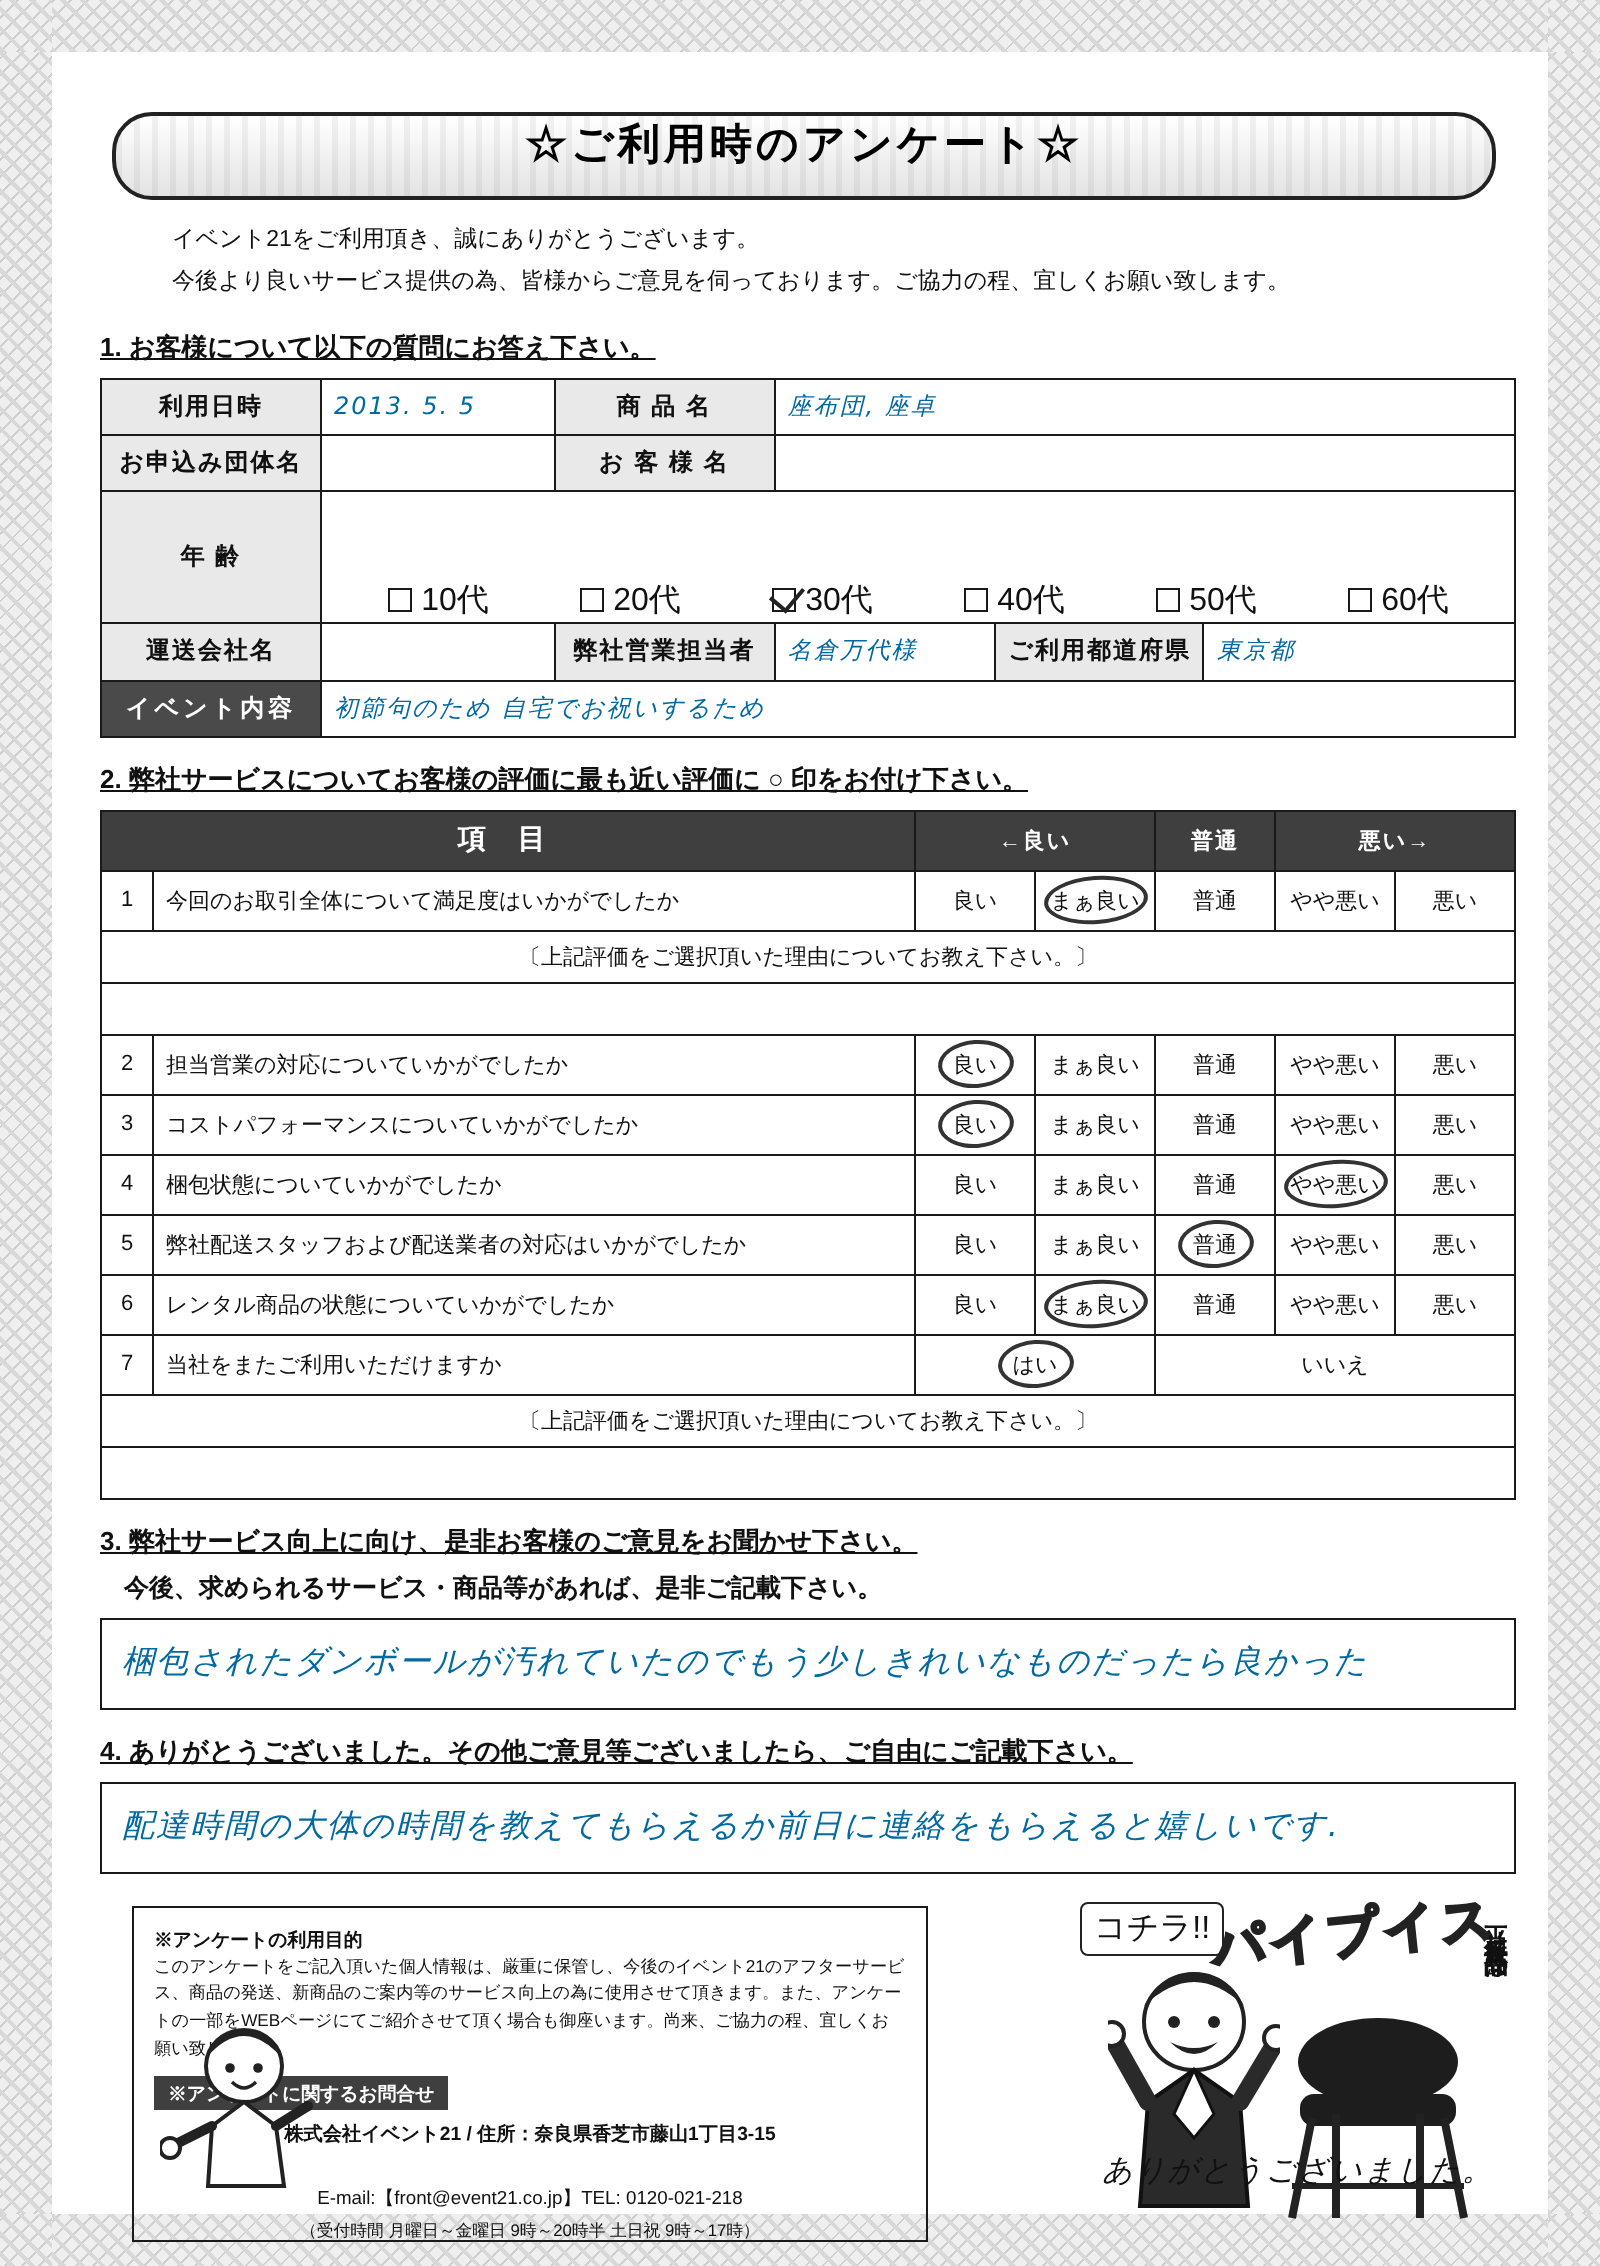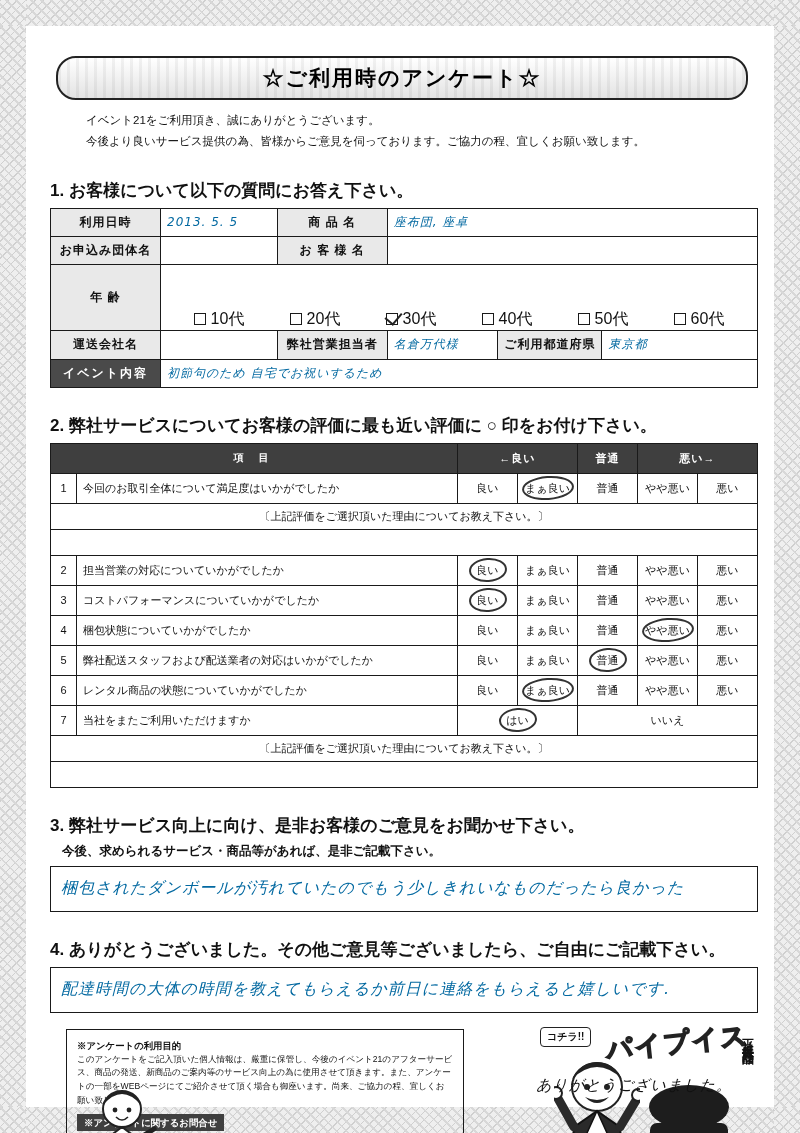--- a/index.html
+++ b/index.html
@@ -40,34 +40,34 @@
   
   .title-banner {
     position:relative;
     margin: 26px 18px 4px 22px;
     height: 44px;
     border: 2px solid #222;
     border-radius: 20px;
     background:
       repeating-linear-gradient(90deg, rgba(0,0,0,.05) 0 3px, transparent 3px 9px),
       linear-gradient(#ffffff, #e3e3e3);
-    display:flex; align-items:center; justify-content:center;
+    display:flex; justify-content:center;
   }
   .title-banner .title-text {
     font-size: 21px; font-weight: bold; letter-spacing: 2px;
     color:#000;
   }
   .intro {
     margin: 10px 40px 0 52px;
     font-size: 11.5px; line-height: 1.85; color:#111;
   }
 
   
   .sec-head {
-    font-size: 17px; font-weight: bold; margin: 26px 0 6px 16px;
+    font-size: 13px; font-weight: bold; margin: 12px 0 6px 16px; text-decoration: underline;
   }
   .sec-sub { font-size: 12.5px; font-weight: bold; margin: 0 0 6px 28px; }
 
   
   table { border-collapse: collapse; width: 100%; }
   .tbl1 { margin: 0 8px 0 16px; width: calc(100% - 24px); }
   .tbl1 td { border: 1px solid #1a1a1a; height: 28px; font-size: 12px; padding: 0 6px; }
   .lbl {
     background: #e9e9e9;
     font-weight: bold;
@@ -97,21 +97,21 @@
   .cb.checked::after {
     content:""; position:absolute; left:1px; top:-5px; width:9px; height:13px;
     border-right: 2px solid #222; border-bottom: 2px solid #222;
     transform: rotate(40deg);
   }
 
   
   .tbl2 { margin: 6px 8px 0 16px; width: calc(100% - 24px); }
   .tbl2 td { border: 1px solid #1a1a1a; font-size: 11px; height: 30px; padding: 0 6px; }
   .tbl2 .hdr { background:#3f3f3f; color:#fff; font-weight:bold; text-align:center; letter-spacing:1px; }
-  .tbl2 .hdr.item { font-size: 10px; letter-spacing: 6px; }
+  .tbl2 .hdr.item { font-size: 14px; letter-spacing: 6px; }
   .q-no { width: 26px; text-align:center; }
   .q-text { }
   .opt { width: 60px; text-align:center; position:relative; }
   .note-row td { height: 26px; font-size: 11px; border-top:1px dashed #555;text-align:center; }
   .circle-mark {
     position:absolute; left:50%; top:50%;
     width: 52px; height: 24px;
     transform: translate(-50%,-50%) rotate(-4deg);
     border: 2px solid #333;
     border-radius: 50%;
@@ -151,34 +151,34 @@
   
   .illus { position:absolute; right:0; top:-6px; width: 300px; height: 180px; }
   .vertical-text {
     position:absolute; right:2px; top:6px;
     writing-mode: vertical-rl;
     font-size: 12px; font-weight:bold; letter-spacing:2px;
   }
   .bubble {
     position:absolute; left:82px; top:4px;
     border:1.5px solid #222; border-radius:4px; padding:2px 6px;
-    font-size:10px; font-weight:bold; background:#fff;
+    font-size:16px; font-weight:normal; background:#fff;
   }
   .pipe-text {
     position:absolute; left:148px; top:2px;
     font-size: 26px; font-weight: bold; letter-spacing: 2px;
     color:#fff; -webkit-text-stroke: 1.5px #222;
     transform: rotate(-6deg);
   }
   .chair {
     position:absolute; left:176px; top:50px; width:110px; height:115px;
   }
   .person-b { position:absolute; left:96px; top:30px; width:86px; height:128px; }
   .thanks {
-    position:absolute; right: 34px; bottom: 18px;
+    position:absolute; right: 19px; bottom: 18px;
     font-family:"DejaVu Sans", sans-serif; font-style:italic;
     font-size: 15px; letter-spacing: 1px;
   }
   .small-person { position:absolute; left: 30px; bottom: 26px; width: 80px; height: 86px; }
 </style>
 </head>
 <body>
 
 <div class="page-border"></div>
 <div class="page-inner-mask"></div>
@@ -366,20 +366,21 @@
   <div class="free-box">
     <span class="hand">配達時間の大体の時間を教えてもらえるか前日に連絡をもらえると嬉しいです.</span>
   </div>
 
   <div class="footer">
     <div class="footer-box">
       <div class="ttl">※アンケートの利用目的</div>
       <div>このアンケートをご記入頂いた個人情報は、厳重に保管し、今後のイベント21のアフターサービス、商品の発送、新商品のご案内等のサービス向上の為に使用させて頂きます。また、アンケートの一部をWEBページにてご紹介させて頂く場合も御座います。尚来、ご協力の程、宜しくお願い致します。</div>
       <div class="footer-contact-ttl">※アンケートに関するお問合せ</div>
       <div class="footer-company">株式会社イベント21    /    住所：奈良県香芝市藤山1丁目3-15</div>
+      <div class="footer-mail">E-mail:【front@event21.co.jp】TEL: 0120-021-218</div>
       <div class="footer-hours">（受付時間  月曜日～金曜日  9時～20時半  土日祝  9時～17時）</div>
     </div>
 
     <div class="illus">
       <div class="vertical-text">当社一番人気商品は</div>
       <div class="bubble">コチラ!!</div>
       <div class="pipe-text">パイプイス</div>
 
       <svg class="person-b" viewBox="0 0 86 128">
         <ellipse cx="43" cy="34" rx="25" ry="24" fill="#fff" stroke="#222" stroke-width="2"></ellipse>

